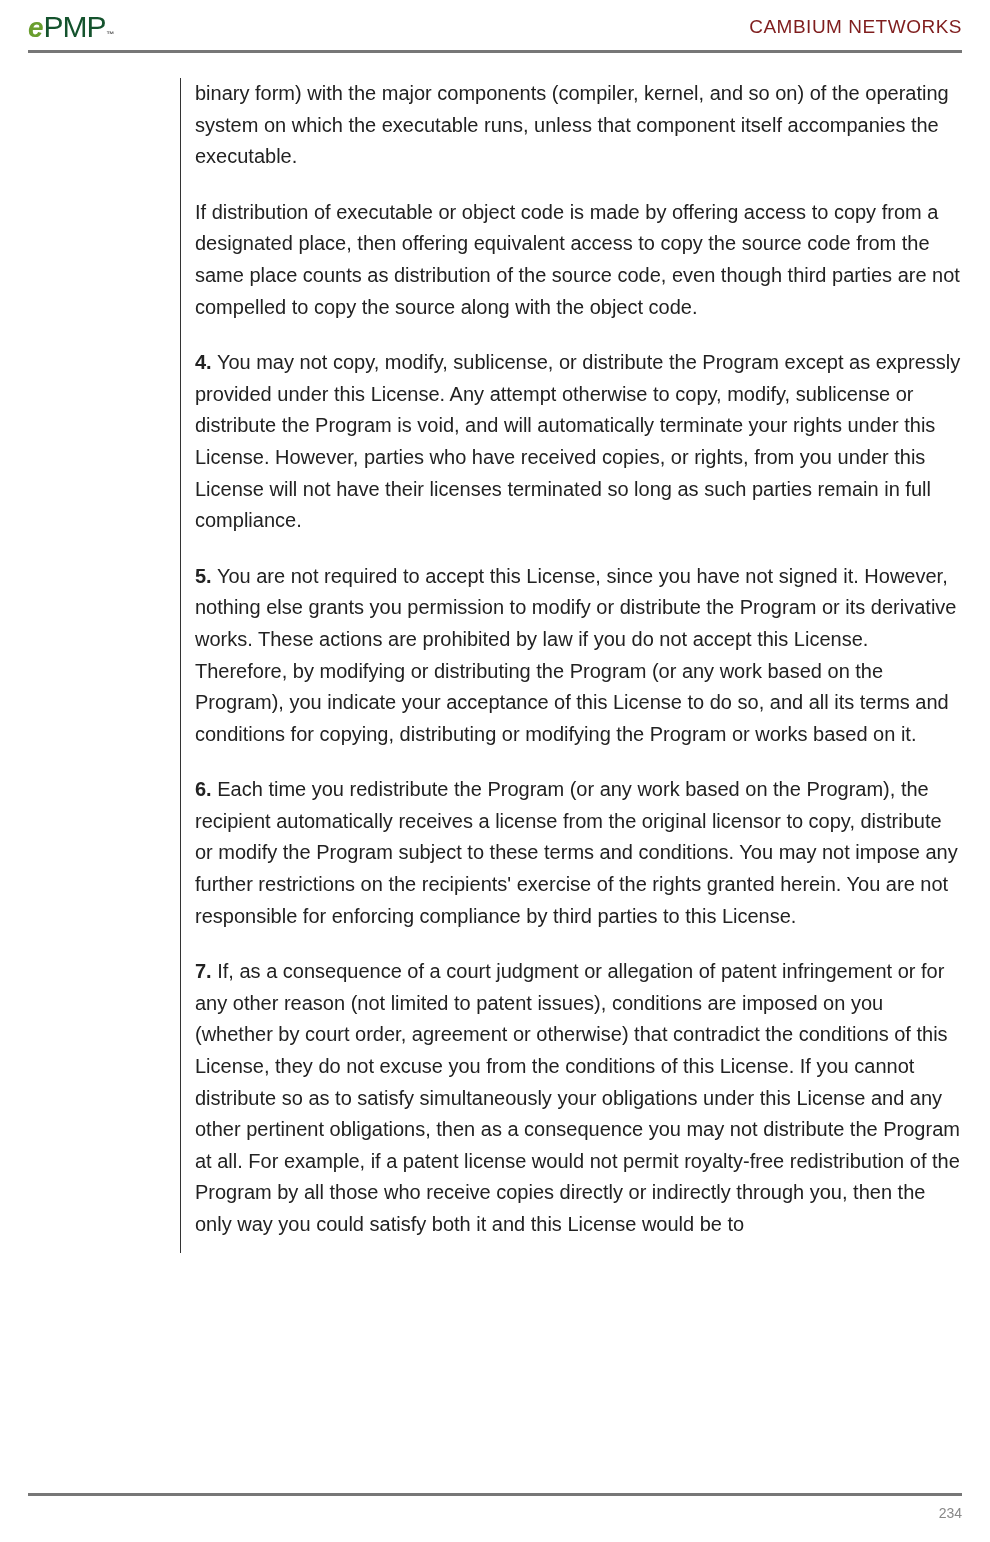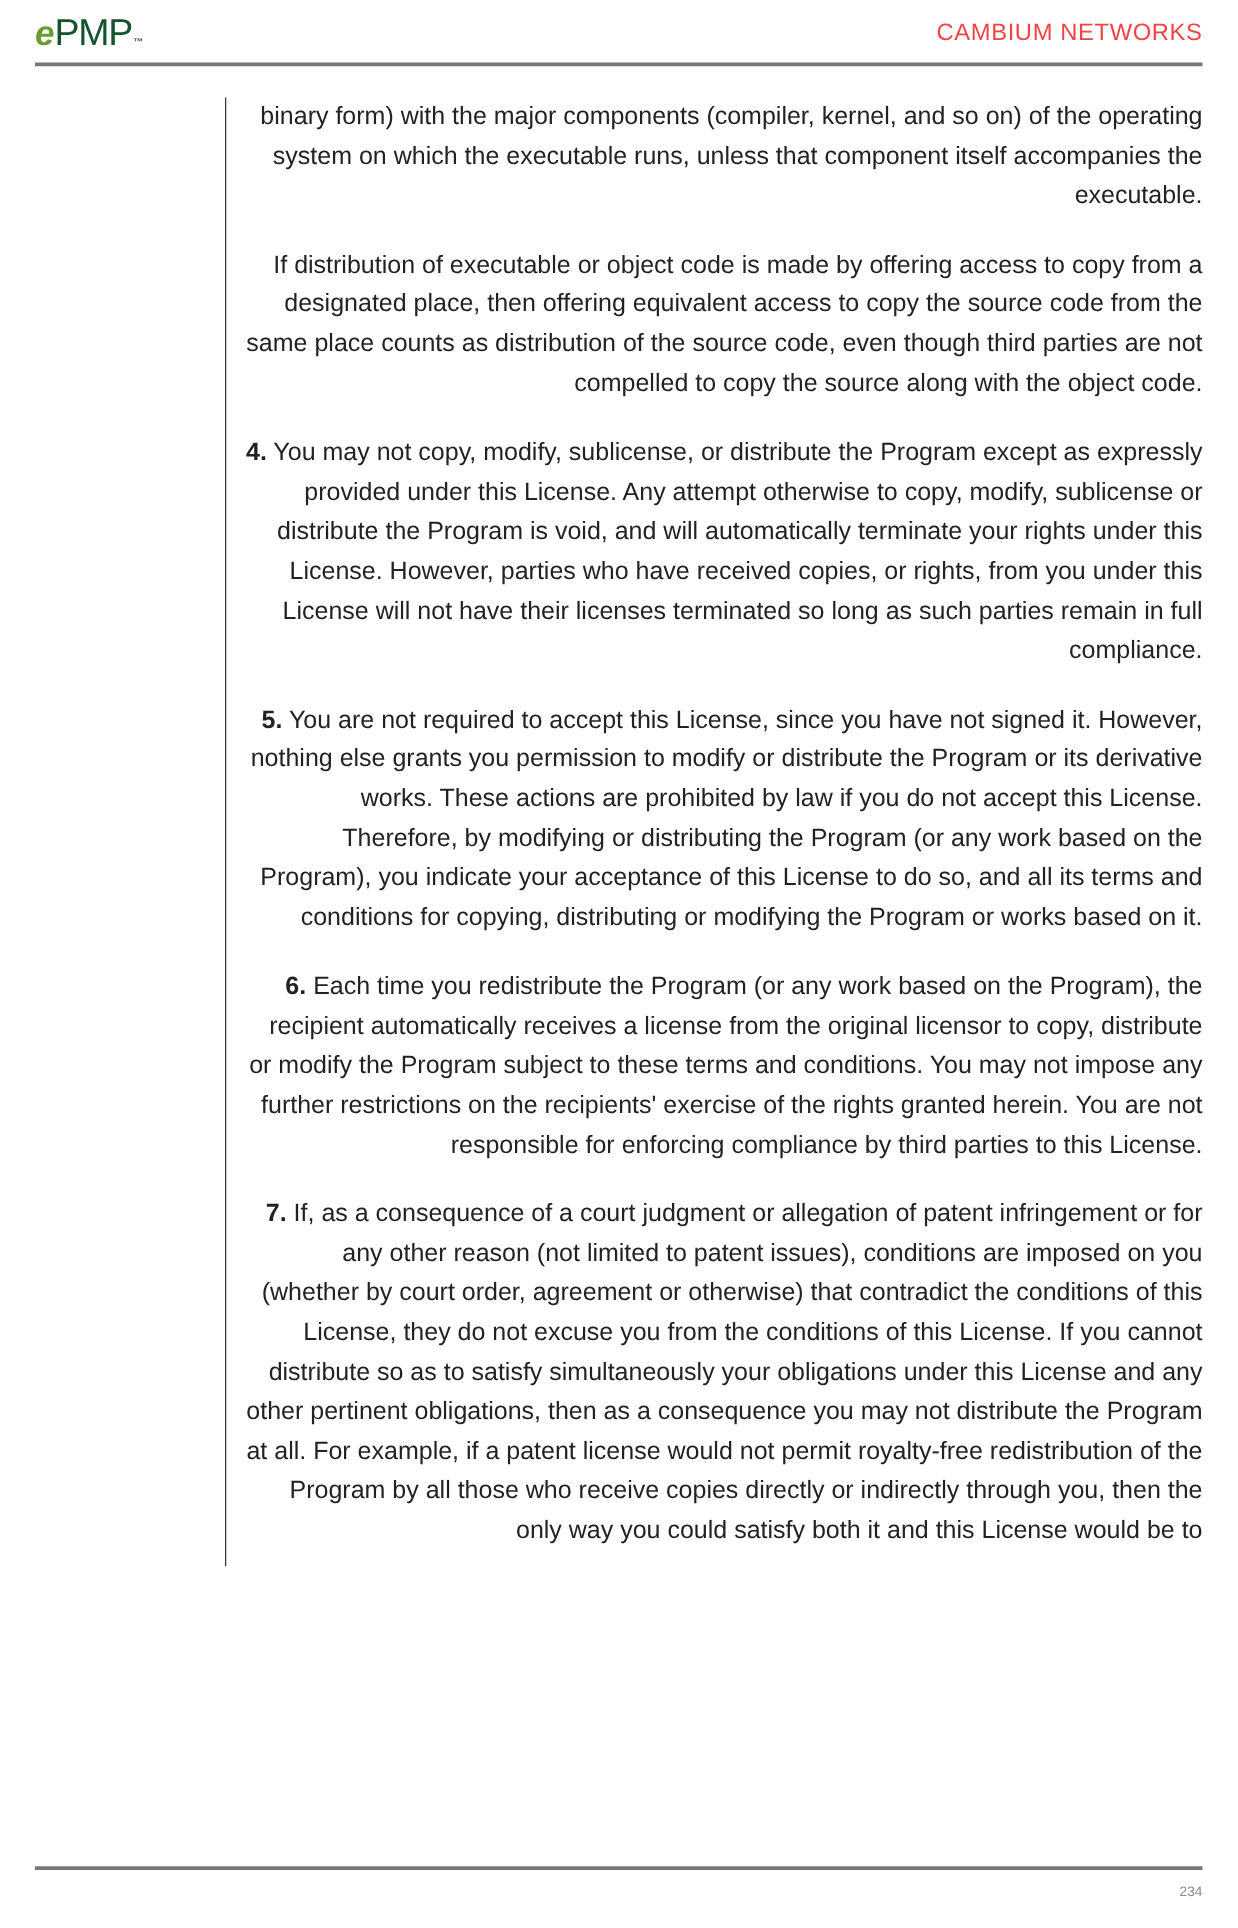--- a/index.html
+++ b/index.html
@@ -42,56 +42,55 @@
       color: #14532d;
     }
     .logo .tm {
       font-size: 8px;
       vertical-align: top;
       margin-left: 1px;
       color: #555;
     }
     .brand {
       font-size: 19px;
-      color: #ef4444;
+      color: #7f1d1d;
       letter-spacing: 0.5px;
       font-weight: 500;
     }
     .content {
       position: absolute;
       top: 78px;
       left: 180px;
       right: 28px;
       border-left: 1.5px solid #333;
       padding-left: 14px;
       font-size: 20px;
       line-height: 1.58;
       color: #222;
     }
     .content p {
       margin-bottom: 24px;
-      text-align: right;
     }
     .content p:last-child {
       margin-bottom: 12px;
     }
     .content .num {
       font-weight: 700;
     }
     .footer {
       position: absolute;
       bottom: 20px;
       left: 28px;
       right: 28px;
       border-top: 3px solid #777;
       text-align: right;
       padding-top: 8px;
     }
     .page-num {
-      font-size: 11px;
+      font-size: 14px;
       color: #888;
     }
   </style>
 </head>
 <body>
 
 <div class="header">
   <div class="logo">
     <span class="e">e</span>
       <span class="pmp">PMP</span>

